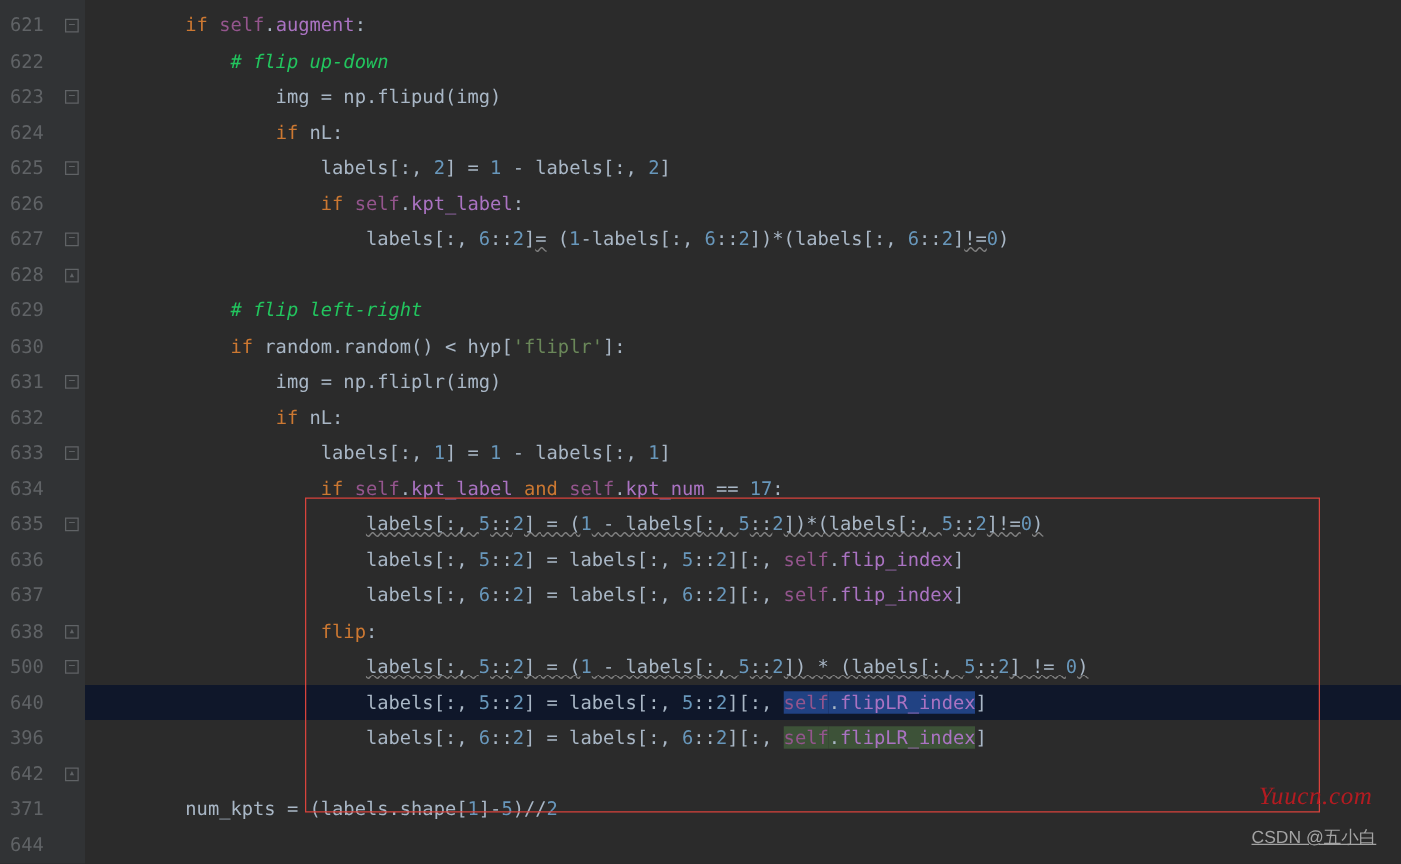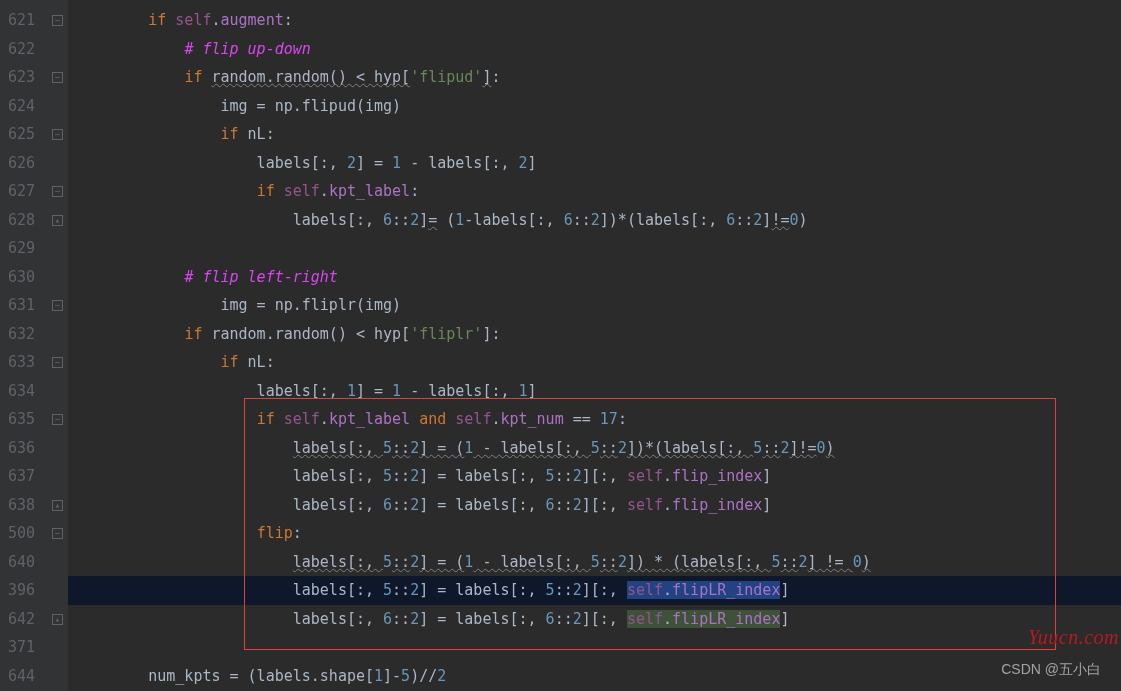--- a/index.html
+++ b/index.html
@@ -52,53 +52,54 @@
     white-space: pre;
     padding-left: 8px;
   }
   .hl-line { background: #0f172a; }
   
   .kw  { color: #cc7832; }      
   .self{ color: #94558d; }      
   .attr{ color: #aa73c2; }      
   .num { color: #6897bb; }      
   .str { color: #6a8759; }      
-  .cmt { color: #d946ef; font-style: italic; text-align: center; }      
+  .cmt { color: #22c55e; font-style: italic; text-align: center; }      
   .op  { color: #a9b7c6; }      
   .wavy{ text-decoration: underline wavy #808080 1px; text-decoration-skip-ink: none; }
   .sel-write { background: #214283; } 
   .sel-read  { background: #3d5238; } 
   .redbox {
     position: absolute;
     border: 1.5px solid #d9433c;
     pointer-events: none;
     left: 176px;
     top: 398px;
     width: 812px;
     height: 252px;
   }
   .watermark {
     position: absolute;
-    right: 2px;
+    right: 23px;
     bottom: 42px;
     font-family: Georgia, serif;
     font-style: italic;
     color: #bb1b21;
     font-size: 20px;
     letter-spacing: 0.5px;
     opacity: 0.95;
   }
   .watermark2 {
     position: absolute;
     right: 20px;
     bottom: 12px;
     color: #b0b0b0;
     font-size: 14px;
     font-family: sans-serif;
     opacity: 0.9;
+    text-decoration: underline;
   }
 </style>
 </head>
 <body>
 
 <div class="editor">
   <div class="gutter" id="gutter">
       <div class="gutter-line">621</div>
       <div class="gutter-line">622</div>
       <div class="gutter-line">623</div>
@@ -134,30 +135,29 @@
       <div class="fold-marker" style="top: 357px;">−</div>
       <div class="fold-marker" style="top: 414px;">−</div>
       <div class="fold-marker" style="top: 499.5px;">▴</div>
       <div class="fold-marker" style="top: 528px;">−</div>
       <div class="fold-marker" style="top: 613.5px;">▴</div>
     </div>
   <div class="code-area" id="code">
 
   <div class="code-line"><span class="op">        </span><span class="kw">if</span><span class="op"> </span><span class="self">self</span><span class="op">.</span><span class="attr">augment</span><span class="op">:</span></div>
       <div class="code-line"><span class="op">            </span><span class="cmt"># flip up-down</span></div>
-      <div class="code-line"><span class="op">            </span><span class="kw">if</span><span class="op"> </span><span class="wavy">random.random() &lt; hyp[</span><span class="str">'flipud'</span><span class="wavy">]</span><span class="op">:</span></div>
       <div class="code-line"><span class="op">                img = np.flipud(img)</span></div>
       <div class="code-line"><span class="op">                </span><span class="kw">if</span><span class="op"> nL:</span></div>
       <div class="code-line"><span class="op">                    labels[:, </span><span class="num">2</span><span class="op">] = </span><span class="num">1</span><span class="op"> - labels[:, </span><span class="num">2</span><span class="op">]</span></div>
       <div class="code-line"><span class="op">                    </span><span class="kw">if</span><span class="op"> </span><span class="self">self</span><span class="op">.</span><span class="attr">kpt_label</span><span class="op">:</span></div>
       <div class="code-line"><span class="op">                        labels[:, </span><span class="num">6</span><span class="op">::</span><span class="num">2</span><span class="op">]</span><span class="wavy">=</span><span class="op"> (</span><span class="num">1</span><span class="op">-labels[:, </span><span class="num">6</span><span class="op">::</span><span class="num">2</span><span class="op">])*(labels[:, </span><span class="num">6</span><span class="op">::</span><span class="num">2</span><span class="op">]</span><span class="wavy">!=</span><span class="num">0</span><span class="op">)</span></div>
       <div class="code-line"><span class="op"> </span></div>
       <div class="code-line"><span class="op">            </span><span class="cmt"># flip left-right</span></div>
+      <div class="code-line"><span class="op">            </span><span class="kw">if</span><span class="op"> random.random() &lt; hyp[</span><span class="str">'fliplr'</span><span class="op">]:</span></div>
       <div class="code-line"><span class="op">                img = np.fliplr(img)</span></div>
-      <div class="code-line"><span class="op">            </span><span class="kw">if</span><span class="op"> random.random() &lt; hyp[</span><span class="str">'fliplr'</span><span class="op">]:</span></div>
       <div class="code-line"><span class="op">                </span><span class="kw">if</span><span class="op"> nL:</span></div>
       <div class="code-line"><span class="op">                    labels[:, </span><span class="num">1</span><span class="op">] = </span><span class="num">1</span><span class="op"> - labels[:, </span><span class="num">1</span><span class="op">]</span></div>
       <div class="code-line"><span class="op">                    </span><span class="kw">if</span><span class="op"> </span><span class="self">self</span><span class="op">.</span><span class="attr">kpt_label</span><span class="op"> </span><span class="kw">and</span><span class="op"> </span><span class="self">self</span><span class="op">.</span><span class="attr">kpt_num</span><span class="op"> == </span><span class="num">17</span><span class="op">:</span></div>
       <div class="code-line"><span class="op">                        </span><span class="wavy">labels[:, </span><span class="num">5</span><span class="wavy">::</span><span class="num">2</span><span class="wavy">] = (</span><span class="num">1</span><span class="wavy"> - labels[:, </span><span class="num">5</span><span class="wavy">::</span><span class="num">2</span><span class="wavy">])*(labels[:, </span><span class="num">5</span><span class="wavy">::</span><span class="num">2</span><span class="wavy">]!=</span><span class="num">0</span><span class="wavy">)</span></div>
       <div class="code-line"><span class="op">                        labels[:, </span><span class="num">5</span><span class="op">::</span><span class="num">2</span><span class="op">] = labels[:, </span><span class="num">5</span><span class="op">::</span><span class="num">2</span><span class="op">][:, </span><span class="self">self</span><span class="op">.</span><span class="attr">flip_index</span><span class="op">]</span></div>
       <div class="code-line"><span class="op">                        labels[:, </span><span class="num">6</span><span class="op">::</span><span class="num">2</span><span class="op">] = labels[:, </span><span class="num">6</span><span class="op">::</span><span class="num">2</span><span class="op">][:, </span><span class="self">self</span><span class="op">.</span><span class="attr">flip_index</span><span class="op">]</span></div>
       <div class="code-line"><span class="op">                    </span><span class="kw">flip</span><span class="op">:</span></div>
       <div class="code-line"><span class="op">                        </span><span class="wavy">labels[:, </span><span class="num">5</span><span class="wavy">::</span><span class="num">2</span><span class="wavy">] = (</span><span class="num">1</span><span class="wavy"> - labels[:, </span><span class="num">5</span><span class="wavy">::</span><span class="num">2</span><span class="wavy">]) * (labels[:, </span><span class="num">5</span><span class="wavy">::</span><span class="num">2</span><span class="wavy">] != </span><span class="num">0</span><span class="wavy">)</span></div>
       <div class="code-line hl-line"><span class="op">                        labels[:, </span><span class="num">5</span><span class="op">::</span><span class="num">2</span><span class="op">] = labels[:, </span><span class="num">5</span><span class="op">::</span><span class="num">2</span><span class="op">][:, </span><span class="self sel-write">self</span><span class="op sel-write">.</span><span class="attr sel-write">flipLR_index</span><span class="op">]</span></div>
       <div class="code-line"><span class="op">                        labels[:, </span><span class="num">6</span><span class="op">::</span><span class="num">2</span><span class="op">] = labels[:, </span><span class="num">6</span><span class="op">::</span><span class="num">2</span><span class="op">][:, </span><span class="self sel-read">self</span><span class="op sel-read">.</span><span class="attr sel-read">flipLR_index</span><span class="op">]</span></div>

